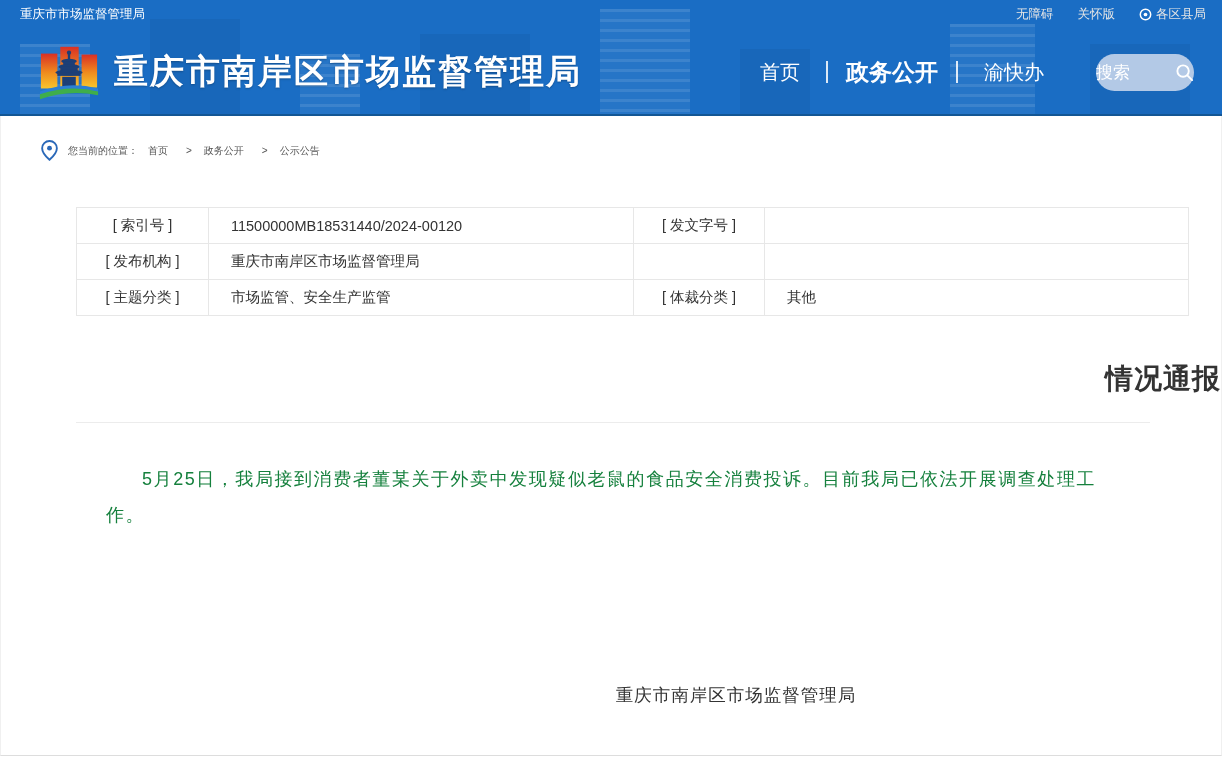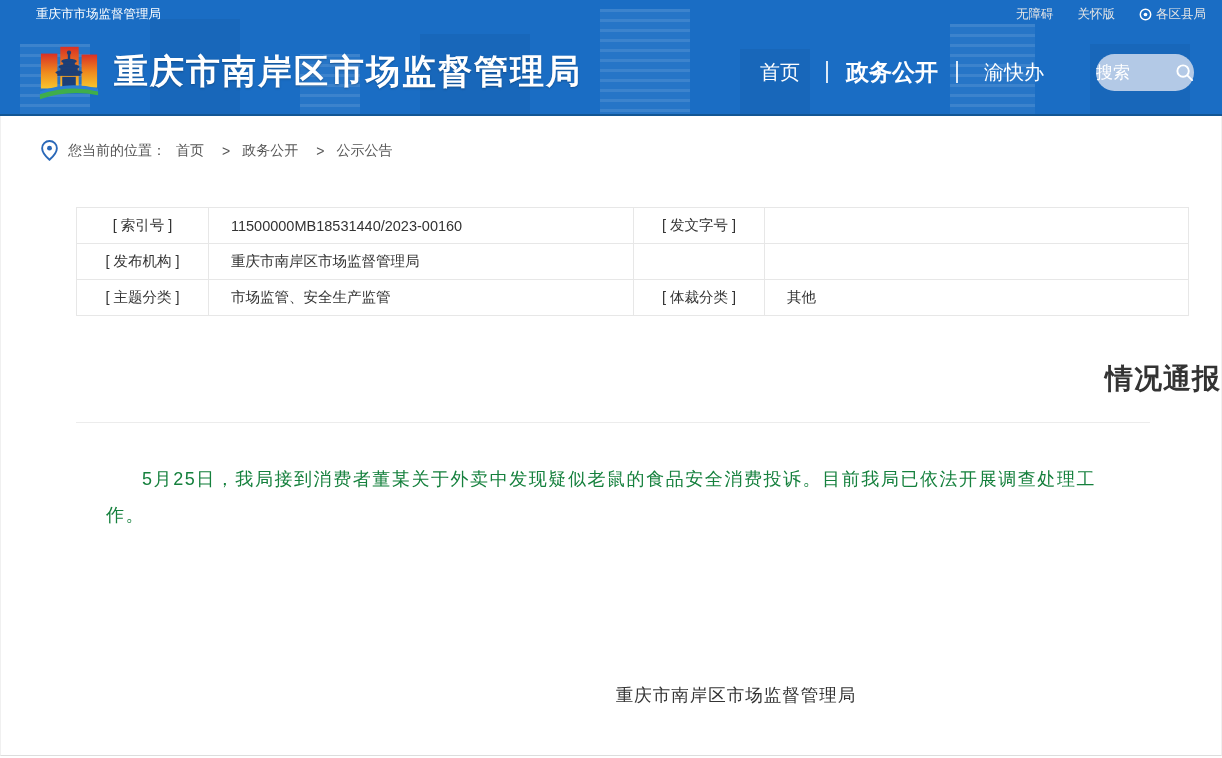--- a/index.html
+++ b/index.html
@@ -8,21 +8,21 @@
 
   
   .banner { position:relative; width:1222px; height:116px; background:#1a6dc4;
     overflow:hidden; border-bottom:2px solid #135694; }
   .skyline { position:absolute; inset:0; pointer-events:none; }
   .bld { position:absolute; bottom:0; background:rgba(255,255,255,0.055); }
   .bld.dark { background:rgba(0,0,0,0.05); }
   .bld.win { background-image:repeating-linear-gradient(rgba(255,255,255,0.10) 0 3px, transparent 3px 10px); }
 
   .topbar { position:relative; z-index:3; height:28px; display:flex; align-items:center;
-    padding:0 16px 0 36px; color:#fff; font-size:12.5px; }
+    padding:0 16px 0 20px; color:#fff; font-size:12.5px; }
   .topbar .spacer { flex:1; }
   .topbar a { color:#e5e5e5; text-decoration:none; margin-left:24px; display:inline-flex; align-items:center; gap:4px; cursor:pointer; }
 
   .brandrow { position:relative; z-index:3; height:88px; display:flex; align-items:center; padding:0 28px 0 38px; }
   .logo { width:62px; height:62px; margin-right:14px; flex:0 0 auto; }
   .site-title { color:#fff; font-size:34px; font-weight:bold; letter-spacing:2px;
     text-shadow:0 1px 2px rgba(0,0,0,0.25); white-space:nowrap; }
 
   .nav { display:flex; align-items:center; margin-left:auto; color:#fff; }
   .nav-item { color:#fff; text-decoration:none; font-size:20px; padding:0 26px; cursor:pointer; white-space:nowrap; }
@@ -32,21 +32,21 @@
   .search-btn { margin-left:26px; width:98px; height:37px; border:none; cursor:pointer;
     border-radius:19px; background:#b3c9e6; color:#fff; font-size:17px;
     display:flex; align-items:center; justify-content:space-between; gap:8px;
     font-family:inherit; }
 
   
   .page { position:relative; width:1222px; height:640px; background:#fff;
     border-left:1px solid #f0f0f0; border-right:1px solid #f0f0f0; border-bottom:1px solid #ddd; }
 
   .breadcrumb { display:flex; align-items:center; gap:10px; padding:24px 0 0 40px;
-    font-size:14px; color:#555; }
+    font-size:10px; color:#555; }
   .breadcrumb a { color:#555; text-decoration:none; cursor:pointer; }
   .crumb-sep { margin:0 2px 0 8px; color:#555; }
 
   
   table.meta { border-collapse:collapse; margin:46px 0 0 75px; width:1112px; table-layout:fixed; }
   table.meta td { border:1px solid #e7e7e7; height:36px; font-size:14.5px; color:#333; background:#fff; }
   td.lbl { text-align:center; color:#4a4a4a; white-space:nowrap; }
   td.val { padding-left:22px; font-size:15px; }
 
   .article-title { margin-top:44px; text-align:right; font-size:28px; color:#333; letter-spacing:1px; }
@@ -153,21 +153,21 @@
   <table class="meta">
     <colgroup>
         <col style="width:132px">
         <col style="width:425px">
         <col style="width:131px">
         <col style="width:424px">
       </colgroup>
     <tbody>
         <tr>
       <td class="lbl">[ 索引号 ]</td>
-      <td class="val">11500000MB18531440/2023-00160</td>
+      <td class="val">11500000MB18531440/2024-00120</td>
       <td class="lbl">[ 发文字号 ]</td>
       <td class="val"></td>
     </tr>
     <tr>
       <td class="lbl">[ 发布机构 ]</td>
       <td class="val">重庆市南岸区市场监督管理局</td>
       <td class="lbl"></td>
       <td class="val"></td>
     </tr>
     <tr>

